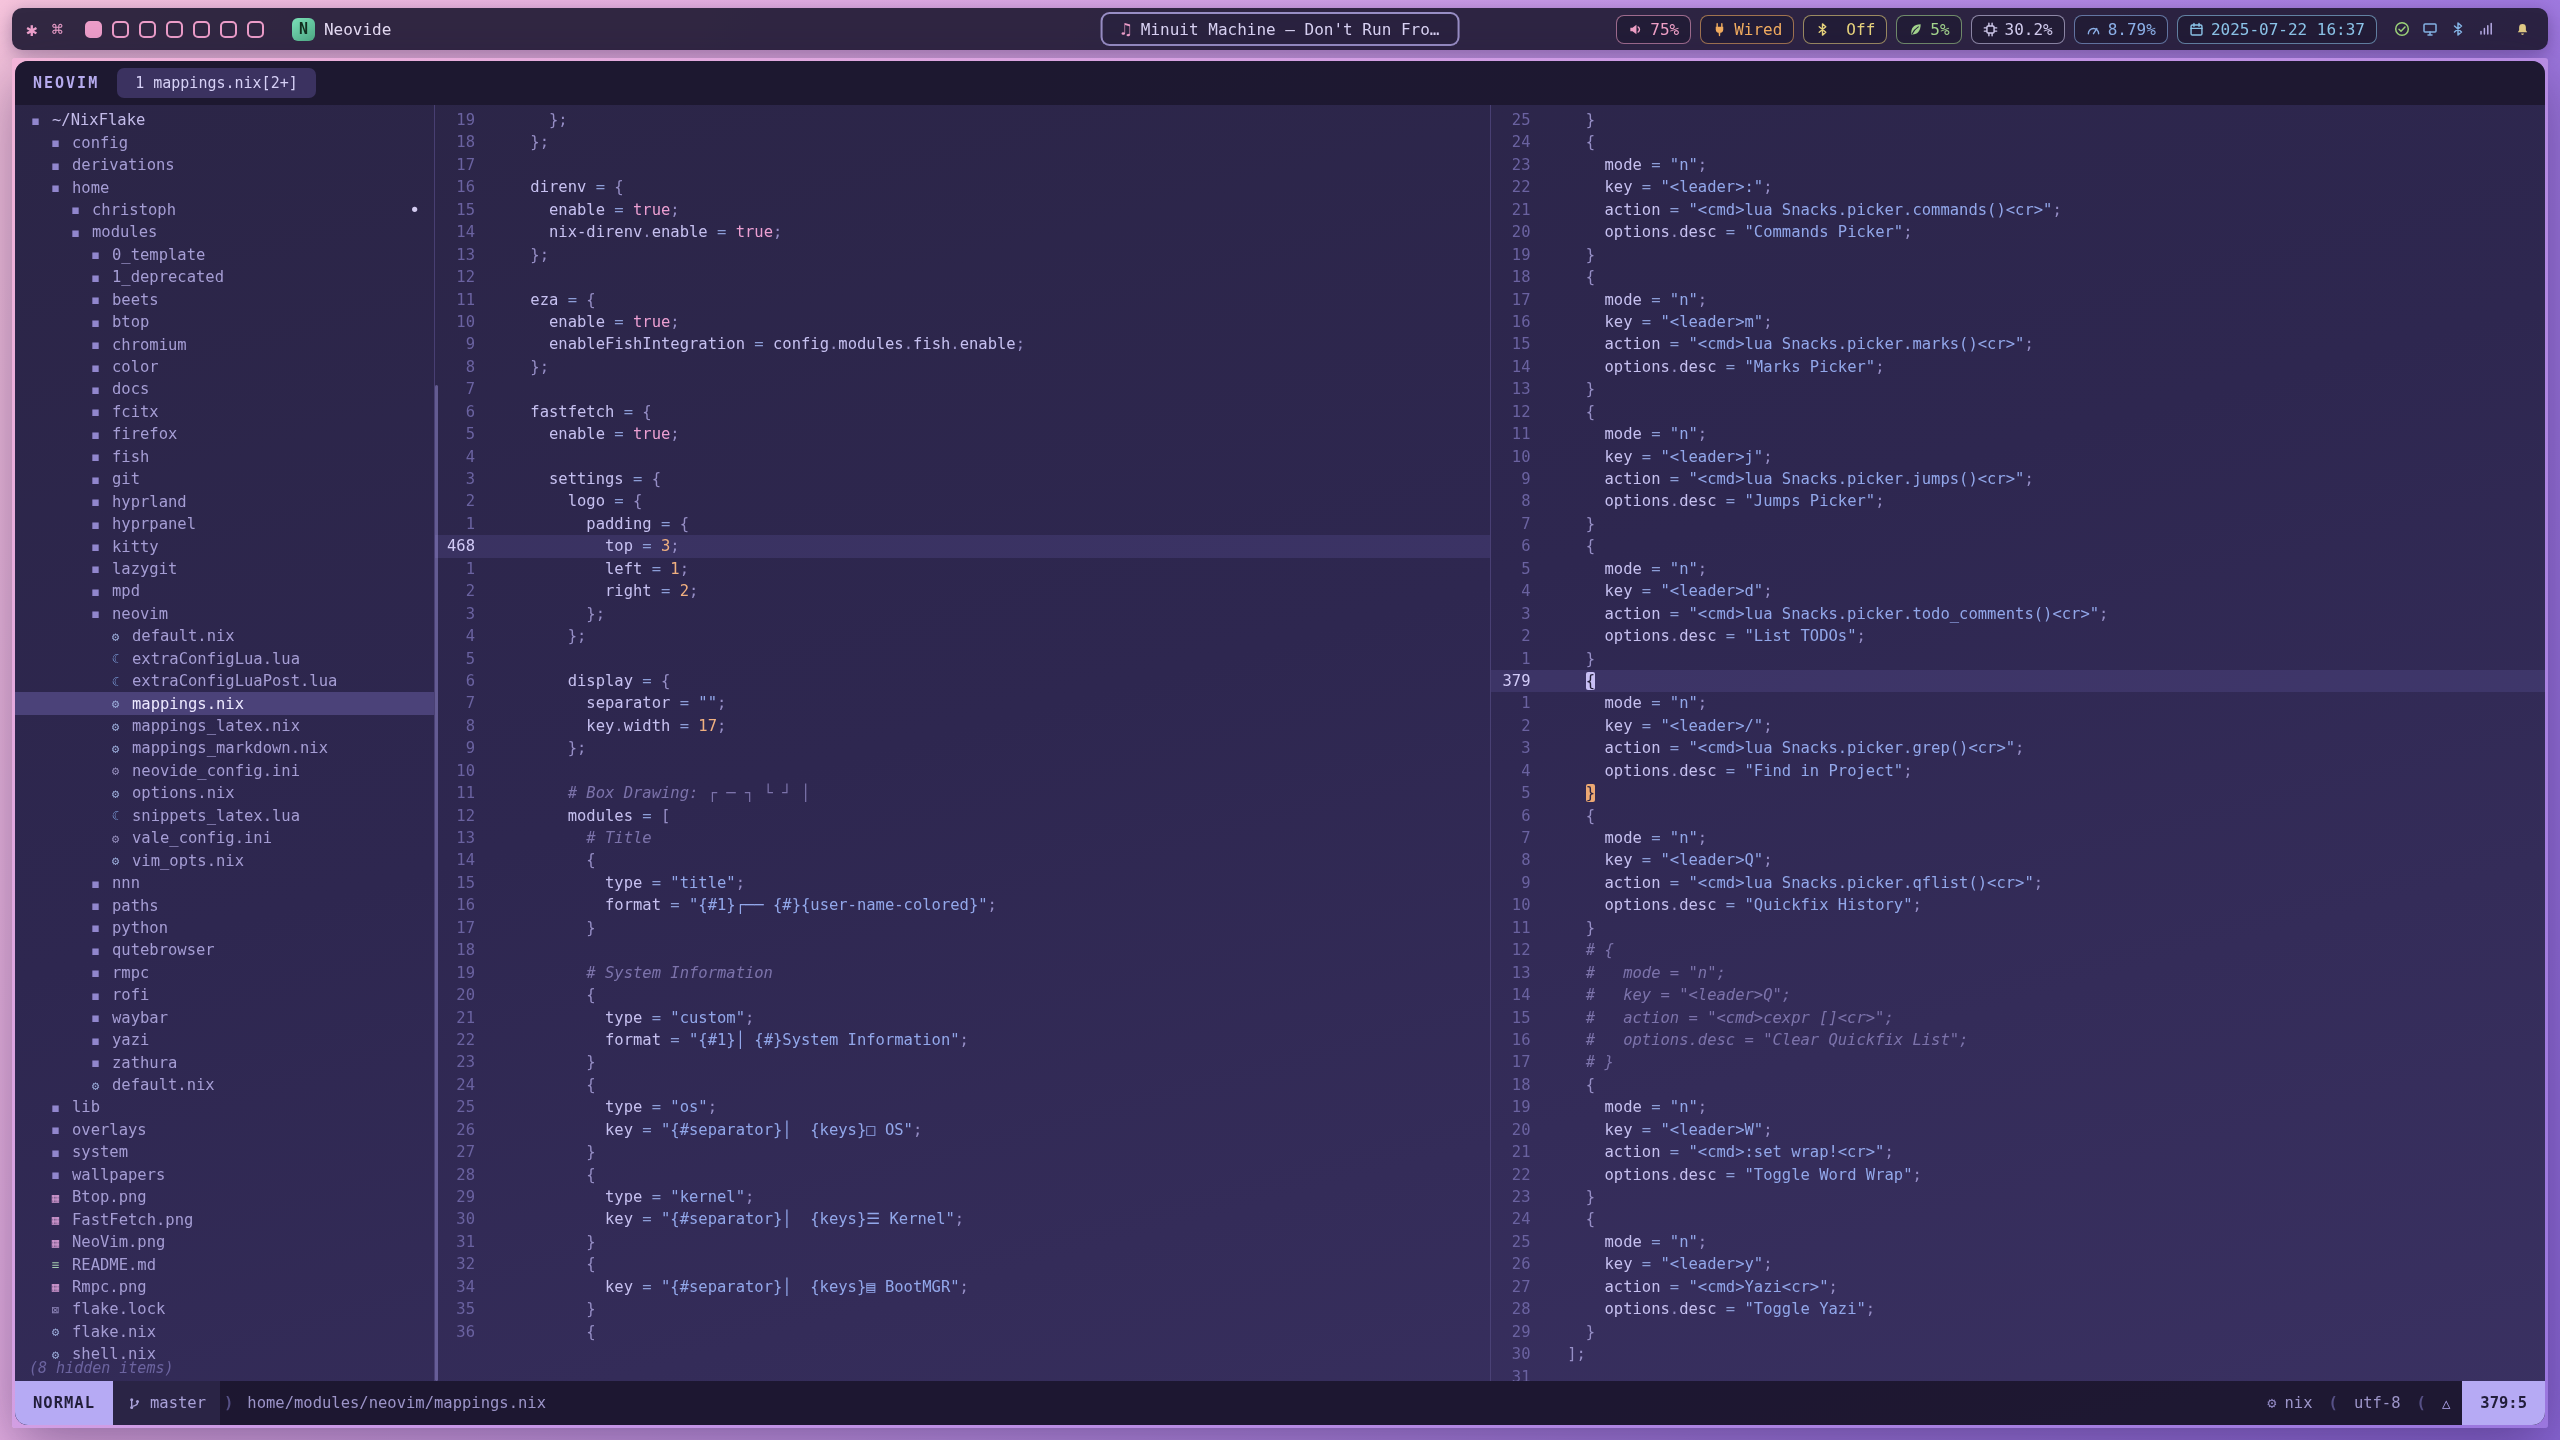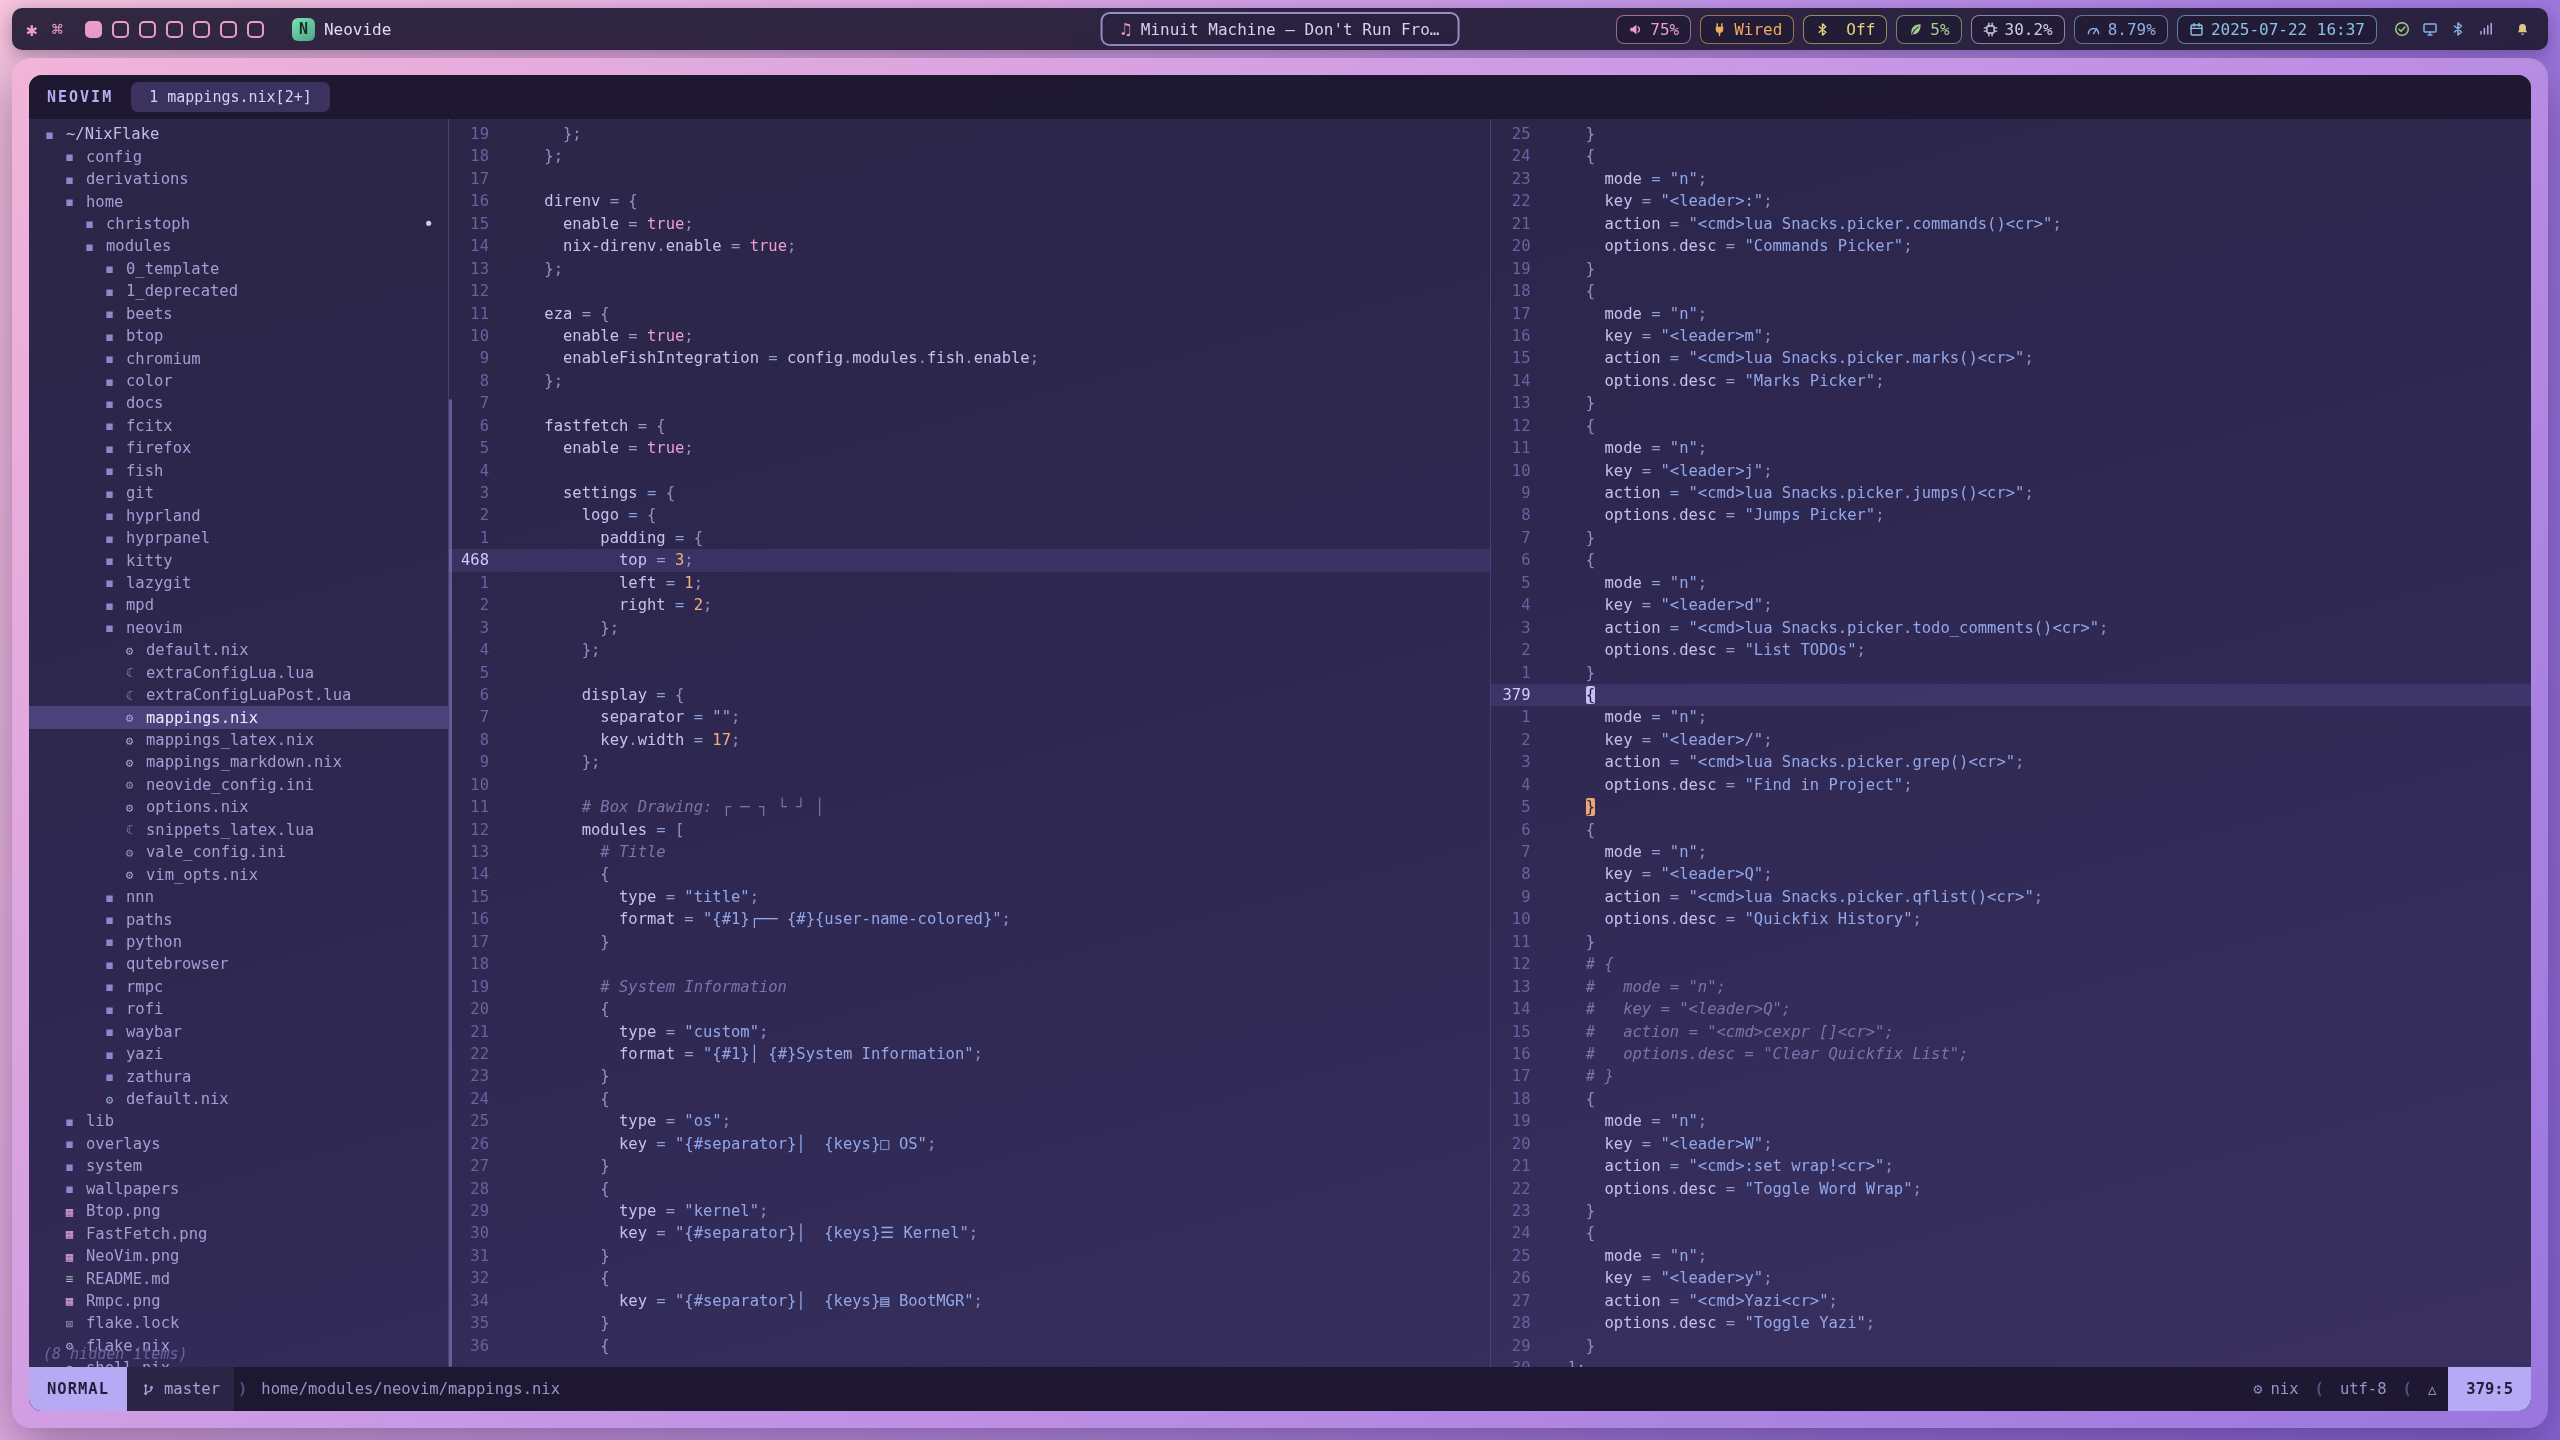--- a/index.html
+++ b/index.html
@@ -26,21 +26,21 @@
   .tb-right{margin-left:auto;display:flex;align-items:center;gap:9px}
   .widget{display:flex;align-items:center;gap:7px;padding:4px 11px;border-radius:8px;border:1.5px solid;
     background:rgba(28,23,46,.55);white-space:nowrap}
   .w-icon{display:flex;align-items:center}
   .w-icon svg{width:15px;height:15px;display:block}
   .tray{display:flex;align-items:center;gap:12px;padding:0 8px}
   .tray .w-icon svg{width:16px;height:16px}
   .bell{padding:0 4px;color:#e4cd86}
 
   
-  .window-frame{position:absolute;left:12px;right:12px;top:58px;bottom:12px;border-radius:20px;padding:17px;
+  .window-frame{position:absolute;left:12px;right:12px;top:58px;bottom:12px;border-radius:3px;padding:3px;
     background:linear-gradient(135deg,#f2b4d8 0%,#c998e6 45%,#9a76de 100%);box-shadow:0 18px 60px rgba(40,20,70,.45)}
   .window{width:100%;height:100%;border-radius:13px;overflow:hidden;display:flex;flex-direction:column;
     background:linear-gradient(165deg,#2b2546 0%,#2e2750 45%,#3a3162 100%)}
 
   .tabline{height:44px;flex:none;display:flex;align-items:center;gap:18px;padding-left:18px;background:rgba(26,21,43,.8)}
   .app-label{font-size:15px;font-weight:bold;letter-spacing:2px;color:#b6abee}
   .tab{background:#3b3260;border-radius:7px;padding:6px 18px;color:#d6d0f6;font-size:15px;white-space:nowrap}
 
   .main{flex:1;display:flex;min-height:0}
 

